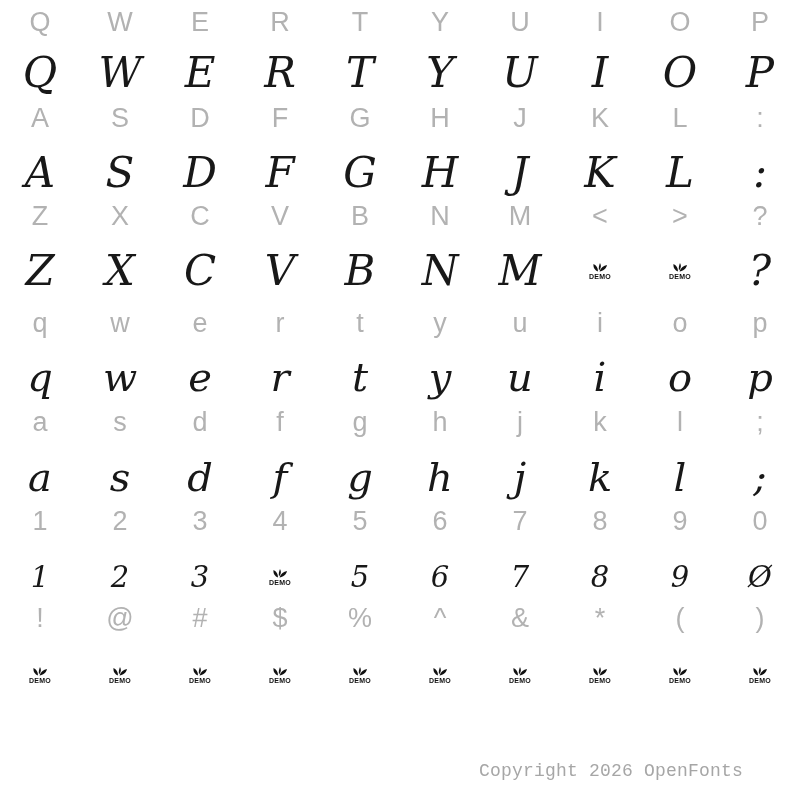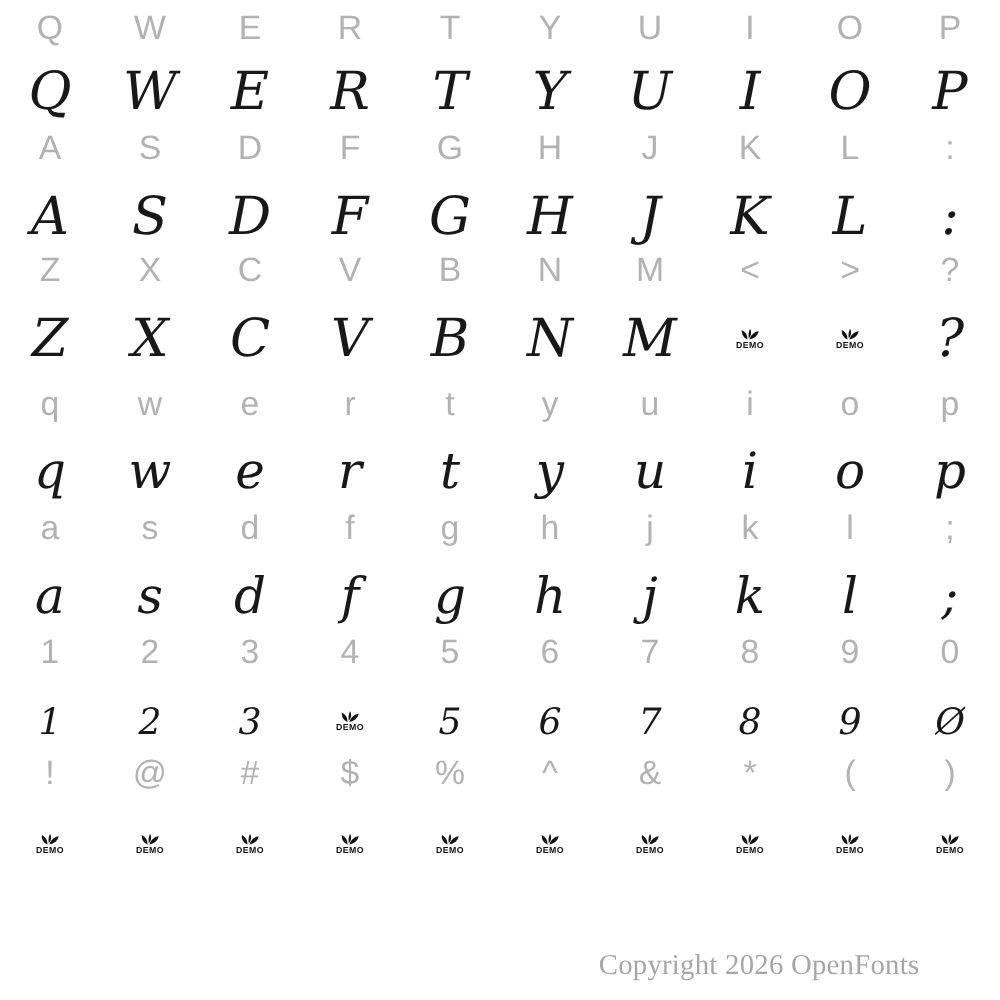--- a/index.html
+++ b/index.html
@@ -36,22 +36,22 @@
     gap:1px;color:#111;font-style:normal;
   }
   .demo-marker svg{display:block;}
   .demo-label{
     font-family:"Liberation Sans","DejaVu Sans",sans-serif;
     font-size:7px;font-weight:700;line-height:7px;
     letter-spacing:0.3px;color:#111;font-style:normal;
   }
   .footer{
     position:absolute;top:760px;left:479px;
-    font-family:Liberation Serif, serif;
-    font-size:23px;line-height:23px;
+    font-family:Liberation Mono, monospace;
+    font-size:18px;line-height:23px;
     color:#a6a6a6;
     letter-spacing:0.2px;
   }
 </style>
 </head>
 <body>
 
 <div class="grid">
     <div class="row ref" style="top: 4px; height: 36px; font-size: 27px; line-height: 36px;">
       <div class="cell">

